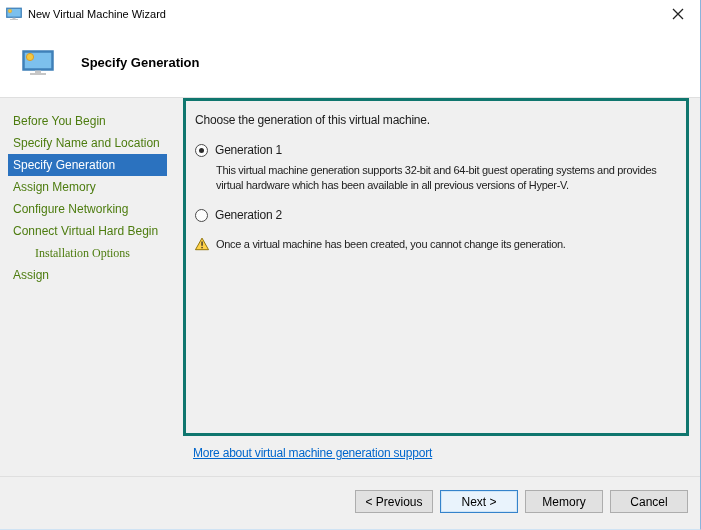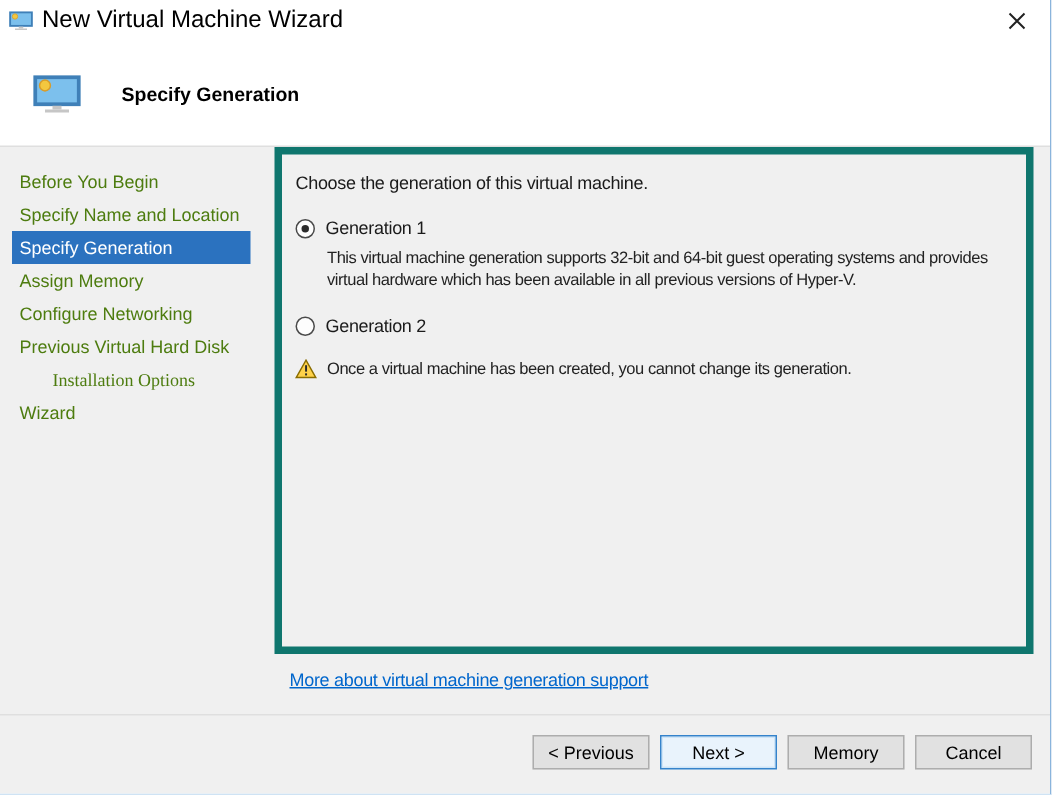--- a/index.html
+++ b/index.html
@@ -8,21 +8,21 @@
 
   .window{
     width:701px; height:530px; background:#ffffff; position:relative;
     border-right:1px solid #8ab4dc; border-bottom:1px solid #cfe3f4;
     display:flex; flex-direction:column; overflow:hidden;
   }
 
   
   .titlebar{ height:28px; background:#ffffff; display:flex; align-items:center; padding-left:4px; flex:0 0 auto; }
   .titlebar .app-icon{ width:16px; height:14px; margin:0 6px 0 2px; flex:0 0 auto; }
-  .titlebar .title{ font-size:16px; color:#000; }
+  .titlebar .title{ font-size:11px; color:#000; }
   .close-btn{ margin-left:auto; width:44px; height:28px; display:flex; align-items:center; justify-content:center; cursor:default; background:transparent; border:0; }
 
   
   .header{ height:70px; background:#ffffff; border-bottom:1px solid #dfdfdf; display:flex; align-items:center; flex:0 0 auto; }
   .header .hdr-icon{ width:32px; height:26px; margin-left:22px; flex:0 0 auto; }
   .header .hdr-title{ font-size:13px; font-weight:bold; color:#000; margin-left:27px; }
 
   
   .body{ flex:1 1 auto; background:#f0f0f0; display:flex; min-height:0; }
 
@@ -30,21 +30,21 @@
   .side-item{
     height:22px; line-height:22px; font-size:12px; color:#4d7c0f;
     margin:0 16px 0 8px; padding-left:5px; cursor:default;
     white-space:nowrap; overflow:hidden;
   }
   .side-item.indent{ padding-left:27px;font-family:Liberation Serif, serif; }
   .side-item.active{ background:var(--active,#2b72bf); color:#ffffff; }
 
   .main{ flex:1 1 auto; display:flex; flex-direction:column; padding-right:11px; min-width:0; }
   .pane{
-    border:5px solid #0f766e; height:338px; flex:0 0 auto;
+    border:3px solid #0f766e; height:338px; flex:0 0 auto;
     padding:12px 8px 0 9px; overflow:hidden;
   }
 
   .intro{ font-size:12px; letter-spacing:-0.2px; margin-bottom:16px; }
 
   .option{ margin-bottom:15px; }
   .radio-row{ display:flex; align-items:center; cursor:default; }
   .radio{
     width:13px; height:13px; border:1px solid #4a4a4a; border-radius:50%;
     background:#fdfdfd; margin-right:7px; flex:0 0 auto; position:relative;
@@ -117,23 +117,23 @@
   </div>
 
   <div class="body">
 
     <div class="sidebar">
       <div class="side-item">Before You Begin</div>
       <div class="side-item">Specify Name and Location</div>
       <div class="side-item active">Specify Generation</div>
       <div class="side-item">Assign Memory</div>
       <div class="side-item">Configure Networking</div>
-      <div class="side-item">Previous Virtual Hard Disk</div>
+      <div class="side-item">Connect Virtual Hard Begin</div>
       <div class="side-item indent">Installation Options</div>
-      <div class="side-item">Wizard</div>
+      <div class="side-item">Assign</div>
     </div>
 
     <div class="main">
       <div class="pane">
 
         <div class="intro">Choose the generation of this virtual machine.</div>
 
         <div class="option checked">
           <div class="radio-row">
             <span class="radio"></span>

